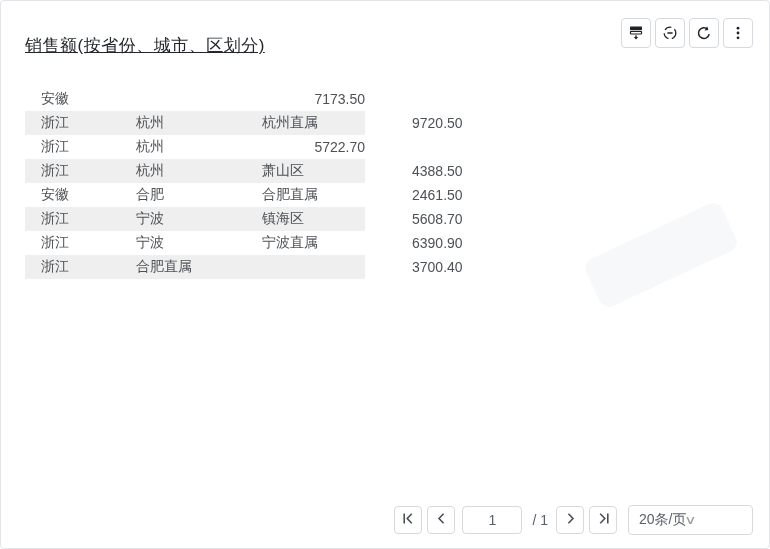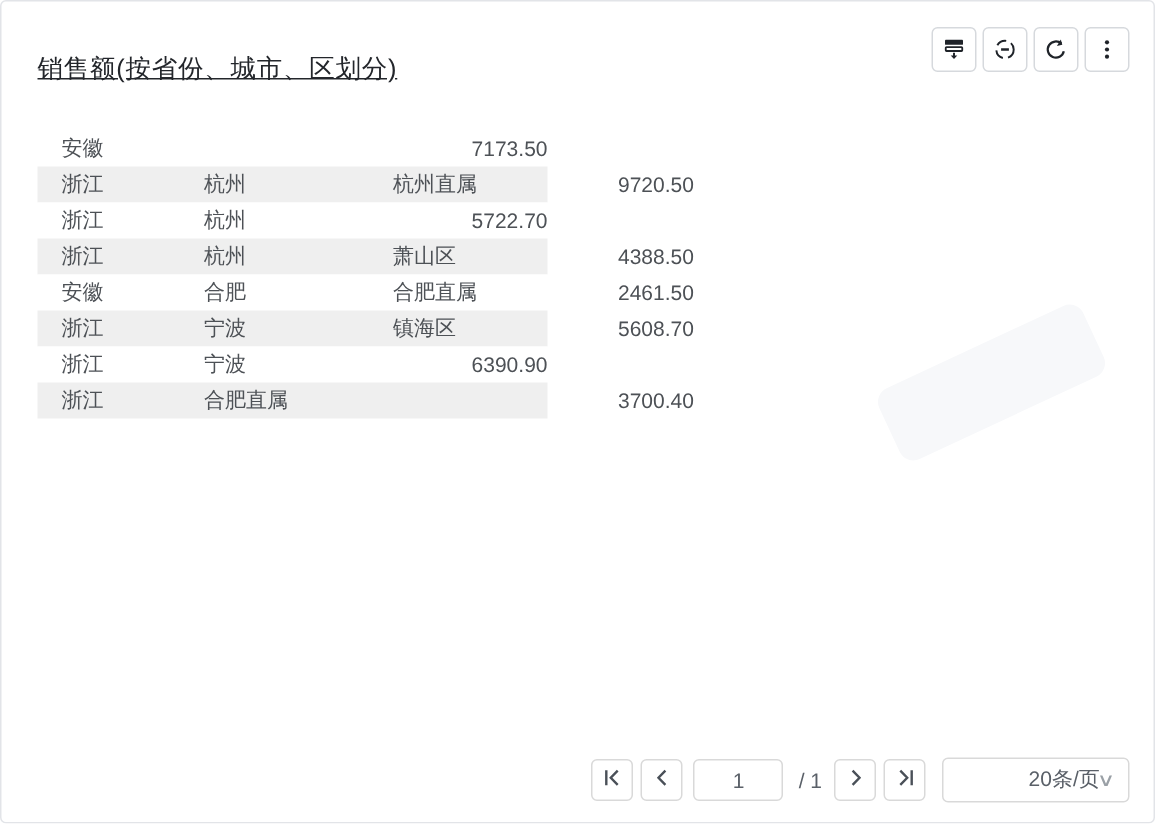--- a/index.html
+++ b/index.html
@@ -67,21 +67,21 @@
     display:flex;align-items:center;justify-content:center;cursor:pointer;
   }
   .pg-input{
     width:60px;height:28px;border:1px solid var(--pg-border);border-radius:4px;
     text-align:center;font-size:14px;color:var(--pg-text);outline:none;margin-left:2px;
     font-family:"Liberation Sans","DejaVu Sans",sans-serif;
   }
   .pg-total{margin:0 3px 0 5px;white-space:nowrap;}
   .pg-select{
     margin-left:6px;width:125px;height:30px;border:1px solid var(--pg-border);border-radius:4px;
-    background:#fff;display:flex;align-items:center;justify-content:flex-end;
+    background:#fff;display:flex;align-items:center;justify-content:flex-start;
     padding:0 10px;cursor:pointer;
   }
   .chev{color:#9aa0a6;font-size:12px;transform:scaleX(1.4);}
 </style>
 </head>
 <body>
 
 <div class="card">
 
   <div class="title">销售额(按省份、城市、区划分)</div>
@@ -158,20 +158,21 @@
     </div>
     <div class="trow">
       <div class="td">浙江</div>
       <div class="td">宁波</div>
       <div class="td">镇海区</div>
       <div class="td num">5608.70</div>
     </div>
     <div class="trow">
       <div class="td">浙江</div>
       <div class="td">宁波</div>
+      <div class="td">宁波直属</div>
       <div class="td num">6390.90</div>
     </div>
     <div class="trow">
       <div class="td">浙江</div>
       <div class="td">合肥直属</div>
       <div class="td"></div>
       <div class="td num">3700.40</div>
     </div>
   </div>
 

